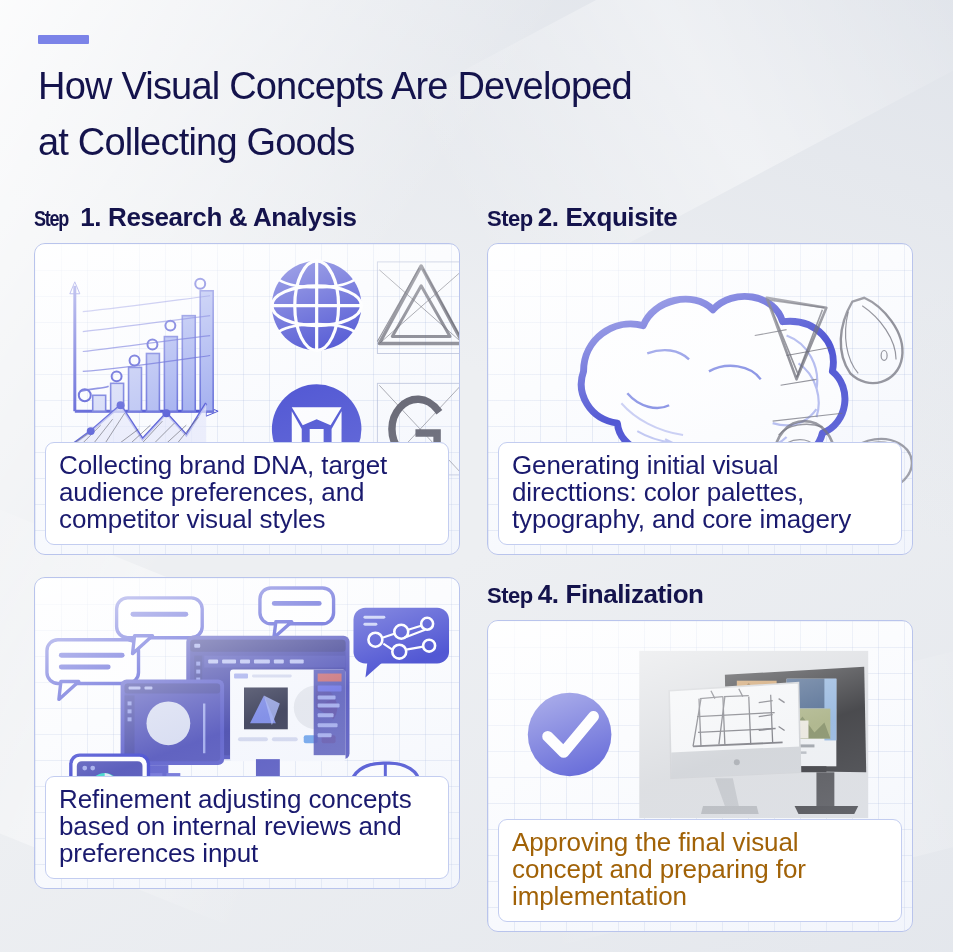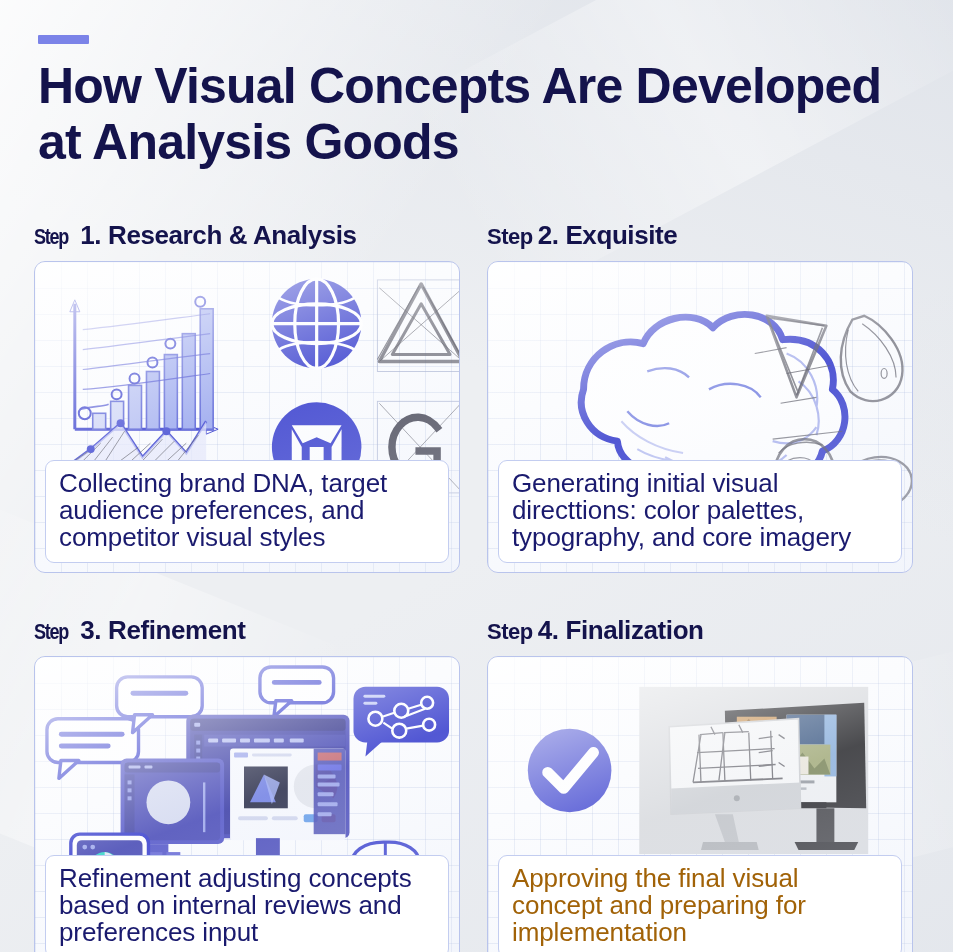--- a/index.html
+++ b/index.html
@@ -54,23 +54,23 @@
     height: 9px;
     background: #7b83e8;
     border-radius: 1px;
   }
 
   .page-title {
     position: absolute;
     left: 38px;
     top: 58px;
     width: 880px;
-    font-size: 50px;
+    font-size: 38px;
     line-height: 56px;
-    font-weight: 700;
+    font-weight: 400;
     color: #14134c;
     letter-spacing: -0.8px;
   }
 
   
   .cards {
     position: absolute;
     left: 34px;
     top: 200px;
     width: 885px;
@@ -84,21 +84,20 @@
   .card { position: relative; }
 
   .step-label {
     font-size: 26px;
     line-height: 34px;
     font-weight: 700;
     color: #14134c;
     letter-spacing: -0.4px;
     margin-bottom: 7px;
     white-space: nowrap;
-    margin-top: 18px;
   }
   .step-label .step-word {
     font-size: 22px;
     letter-spacing: -0.5px;
     margin-right: 5px;
   }
   .step-label .step-word.squish {
     display: inline-block;
     transform: scaleX(0.82);
     transform-origin: left center;
@@ -158,21 +157,21 @@
 <div class="bg-streak s1"></div>
 <div class="bg-streak s2"></div>
 <div class="bg-streak s3"></div>
 
 <div class="page">
 
   <div class="accent-bar"></div>
 
   <h1 class="page-title">
     <span>How Visual Concepts Are Developed</span><br>
-    <span>at Analysis Goods</span>
+    <span>at Collecting Goods</span>
   </h1>
 
   <div class="cards">
 
     <div class="card">
       <div class="step-label">
         <span class="step-word squish">Step</span><span>1.</span>&nbsp;<span>Research &amp; Analysis</span>
       </div>
       <div class="panel">
         <div class="grid-paper"></div>
@@ -311,23 +310,20 @@
         </svg>
         <div class="paper-sheen"></div>
         <div class="caption">
           <span>Generating initial visual direct</span><span>tions: color palettes, typography,</span>
           <span>and core imagery</span>
         </div>
       </div>
     </div>
 
     <div class="card">
-      <div class="step-label">
-        <span class="step-word squish">Step</span><span>3.</span>&nbsp;<span>Refinement</span>
-      </div>
       <div class="panel">
         <div class="grid-paper"></div>
         <svg class="art" viewBox="0 0 426 312">
 
           <g>
             <rect x="12" y="62" width="92" height="44" rx="11" fill="#ffffff" stroke="#1b22c6" stroke-width="3.4"></rect>
             <path d="M26 104 L24 122 L44 104 Z" fill="#ffffff" stroke="#1b22c6" stroke-width="3.4" stroke-linejoin="round"></path>
             <rect x="24" y="75" width="66" height="5" rx="2.5" fill="#1b22c6"></rect>
             <rect x="24" y="87" width="52" height="5" rx="2.5" fill="#1b22c6"></rect>
           </g>

